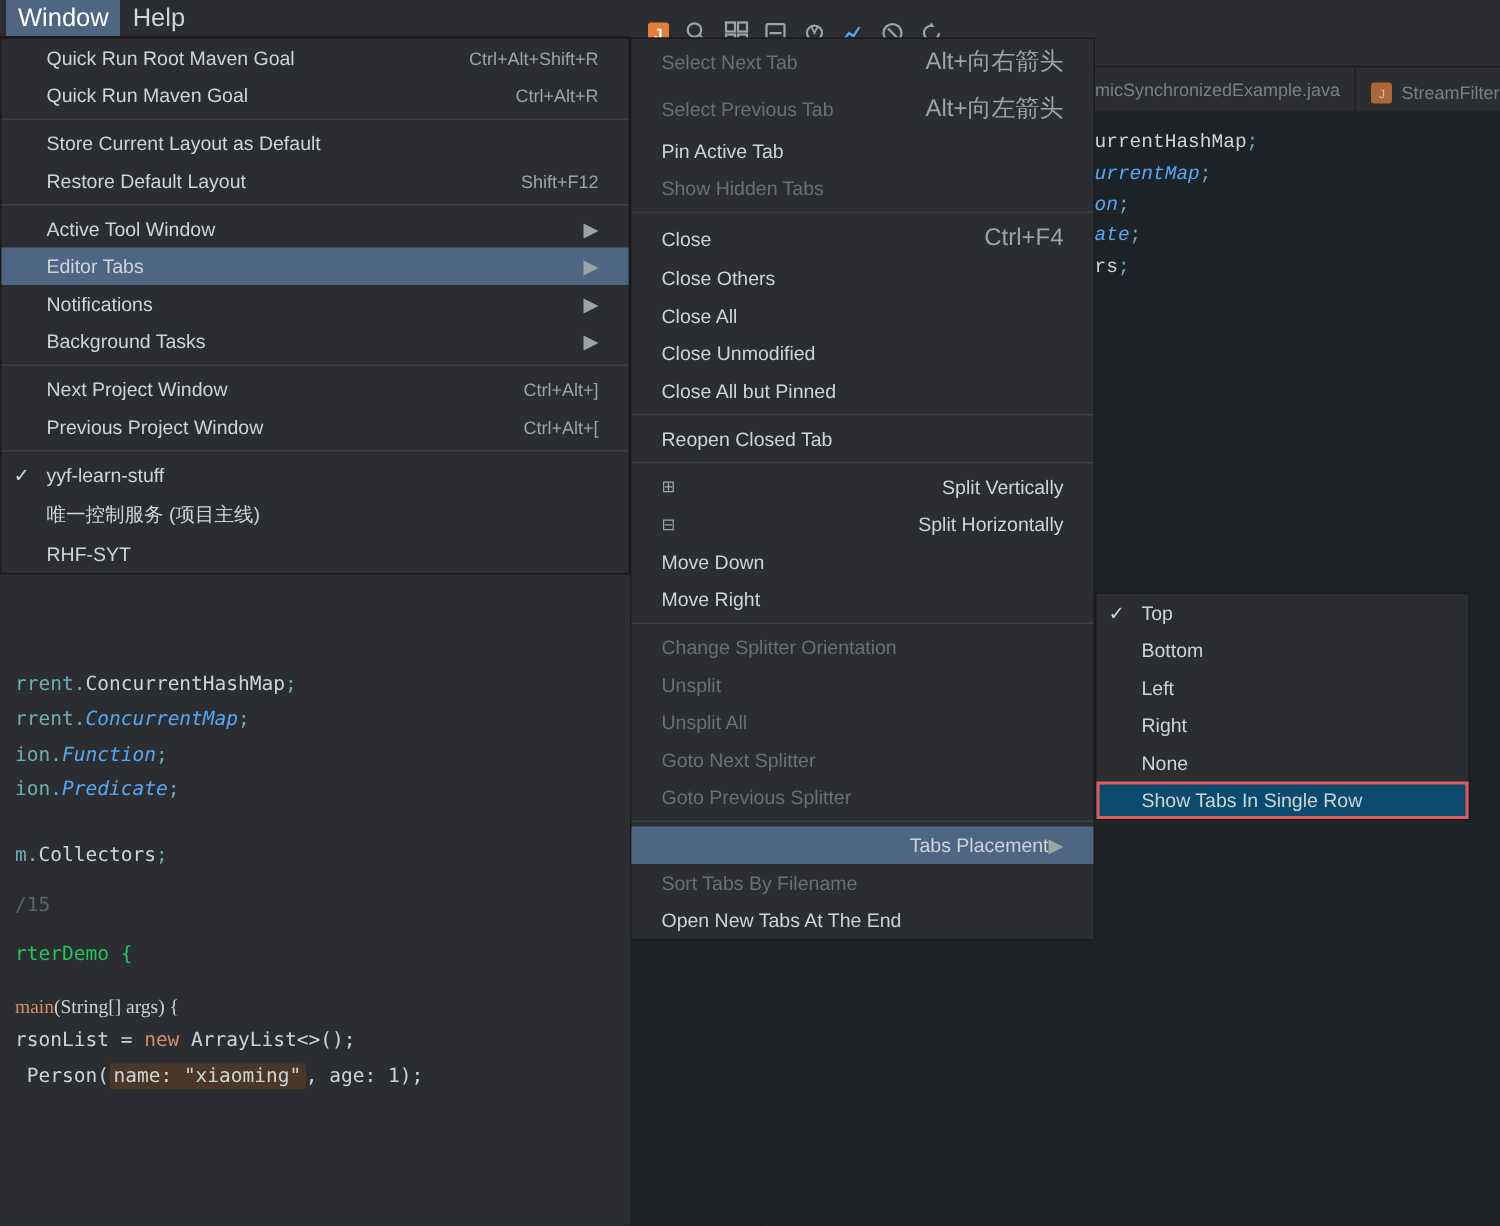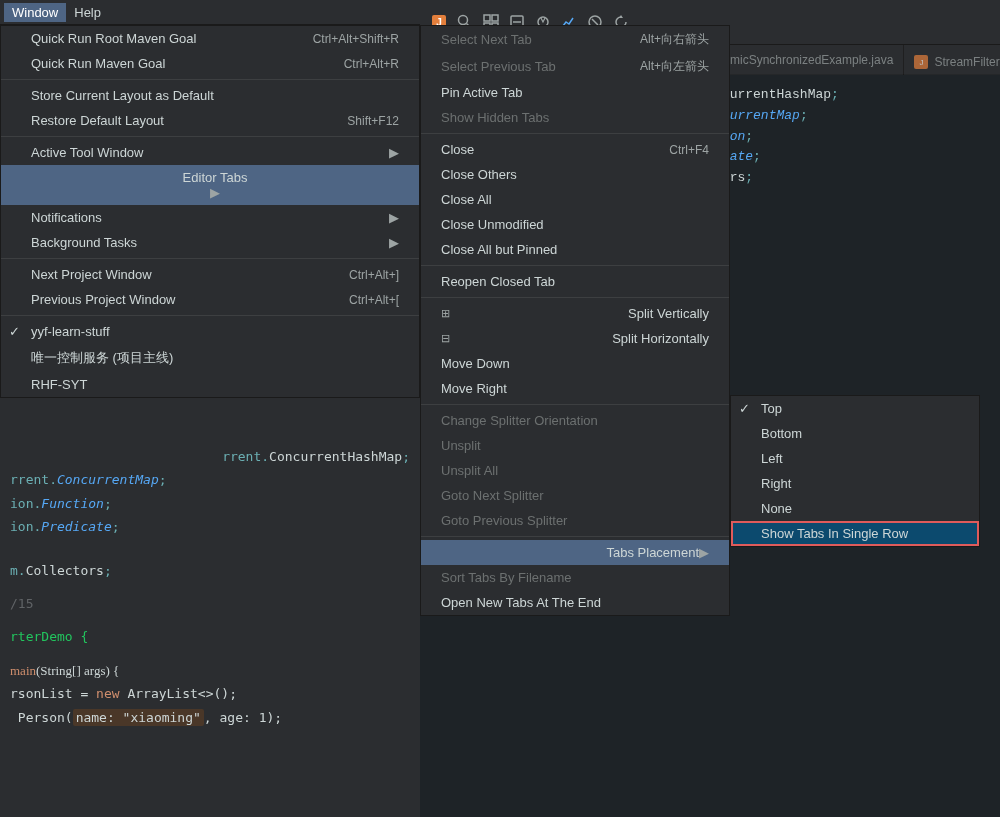--- a/index.html
+++ b/index.html
@@ -108,21 +108,21 @@
       display: flex;
       align-items: center;
       padding: 0 4px;
       border-bottom: 1px solid #1a1a1a;
       z-index: 100;
     }
     .menu-item {
       padding: 2px 8px;
       color: #cdd6d6;
       cursor: pointer;
-      font-size: 13px;
+      font-size: 17px;
     }
     .menu-item.active {
       background: #4e6584;
       color: white;
     }
 
     
     .left-panel {
       position: absolute;
       top: 25px;
@@ -146,21 +146,20 @@
       display: flex;
       align-items: center;
       justify-content: space-between;
       padding: 5px 20px 5px 30px;
       color: #cdd6d6;
       cursor: pointer;
       position: relative;
     }
     .window-menu-item:hover, .window-menu-item.active {
       background: #4e6584;
-      flex-direction: column;
     }
     .window-menu-item .shortcut {
       color: #9da4a4;
       font-size: 12px;
     }
     .window-menu-item .arrow {
       color: #9da4a4;
     }
     .window-menu-item .checkmark {
       position: absolute;
@@ -194,21 +193,21 @@
     }
     .editor-tabs-item:hover, .editor-tabs-item.active {
       background: #4e6584;
     }
     .editor-tabs-item.disabled {
       color: #6c7070;
       cursor: default;
     }
     .editor-tabs-item .shortcut {
       color: #9da4a4;
-      font-size: 12px;
+      font-size: 16px;
     }
     .editor-tabs-sep {
       height: 1px;
       background: #3d3f41;
       margin: 3px 0;
     }
     .editor-tabs-item .arrow {
       color: #9da4a4;
     }
 
@@ -269,21 +268,21 @@
 </div>
 
 <div class="left-panel">
   <div style="padding: 10px 20px; color: #56a8f5; font-family: monospace; font-size: 13px; line-height: 1.6; margin-top: 5px;">
     <div style="color: #9da4a4;">r</div>
     <div style="color: #cdd6d6;">Z(</div>
     <div style="color: #cdd6d6;">1:</div>
   </div>
 
   <div style="position: absolute; bottom: 0; left: 0; right: 0; top: 420px; padding: 0 10px; font-family: monospace; font-size: 13px; line-height: 1.8;">
-    <div style="color: #6bafb3; text-align: right;">rrent.<span style="color:#cdd6d6;">ConcurrentHashMap</span>;</div>
+    <div style="color: #6bafb3;">rrent.<span style="color:#cdd6d6;">ConcurrentHashMap</span>;</div>
     <div style="color: #6bafb3;">rrent.<span style="font-style:italic; color:#56a8f5;">ConcurrentMap</span>;</div>
     <div style="color: #6bafb3;">ion.<span style="font-style:italic; color:#56a8f5;">Function</span>;</div>
     <div style="color: #6bafb3;">ion.<span style="font-style:italic; color:#56a8f5;">Predicate</span>;</div>
     <div style="color: #6bafb3; margin-top: 20px;">m.<span style="color:#cdd6d6;">Collectors</span>;</div>
     <div style="margin-top: 10px; color: #606366;">/15</div>
     <div style="margin-top: 10px; color: #22c55e;">rterDemo {</div>
     <div style="margin-top: 10px; color: #cf8e6d; font-family: Liberation Serif, serif;">
       <span style="color:#cf8e6d;">main</span><span style="color:#cdd6d6;">(String[] args) {</span>
     </div>
     <div style="color: #cdd6d6;">rsonList = <span style="color:#cf8e6d;">new</span> ArrayList&lt;&gt;();</div>

